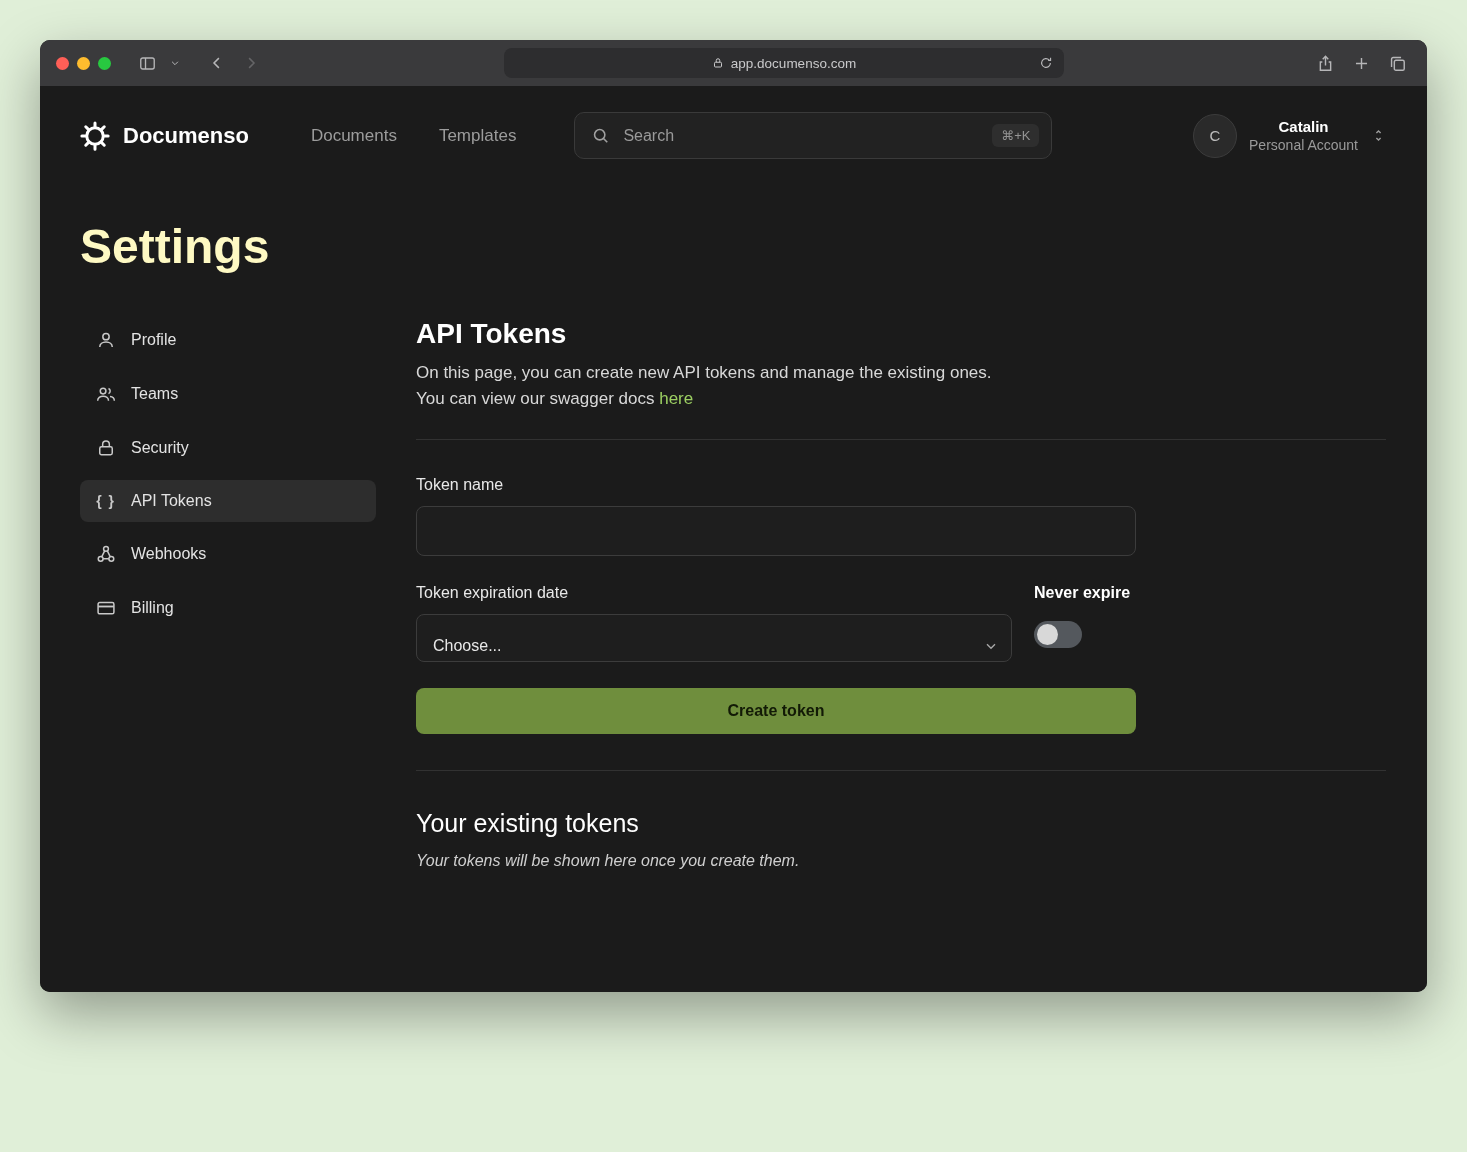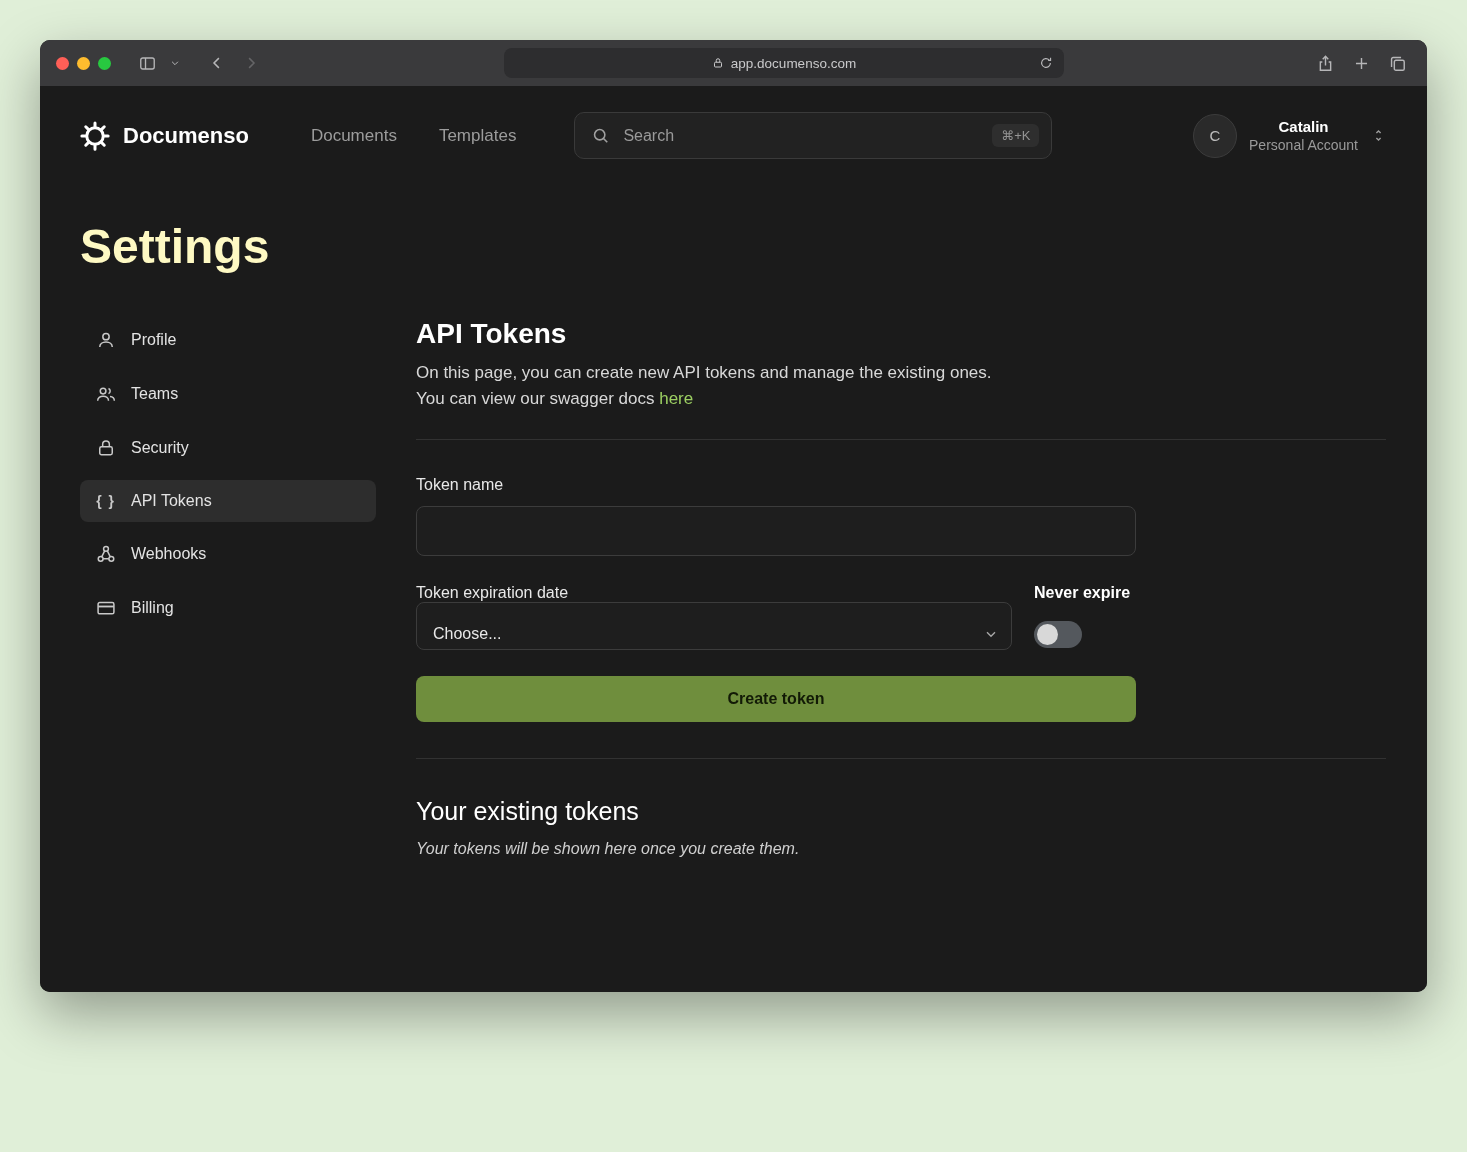--- a/index.html
+++ b/index.html
@@ -89,21 +89,21 @@
   .text-input {
     margin-top:12px; width:720px; height:50px; display:block;
     background:#1e1e1e; border:1px solid #3c3c3c; border-radius:8px;
     color:#eee; font-size:16px; padding:0 16px; outline:none; font-family:inherit;
   }
   .hint { margin-top:13px; font-style:italic; font-size:15px; color:#b5b5b5; }
   .expire-row { display:flex; margin-top:28px; }
   .expire-left { width:596px; }
   .expire-right { margin-left:22px; }
   .select {
-    height:48px; border:1px solid #3c3c3c; background:#1e1e1e;
+    margin-top:12px; height:48px; border:1px solid #3c3c3c; background:#1e1e1e;
     border-radius:8px; display:flex; align-items:center; justify-content:space-between;
     padding:16px 12px 0 16px; font-size:16px; color:#e8e8e8; cursor:pointer;
   }
   .select .chev { color:#a8a8a8; display:inline-flex; }
   .exp-label { font-size:16px; color:#e8e8e8; }
   .never-label { font-size:16px; font-weight:700; color:#fff; }
   .toggle { margin-top:19px; width:48px; height:27px; border-radius:14px; background:#54585d; position:relative; cursor:pointer; }
   .toggle .knob { position:absolute; top:3px; left:3px; width:21px; height:21px; border-radius:50%; background:#d8d8d8; }
   .create-btn {
     margin-top:26px; width:720px; height:46px; border:0; border-radius:8px;

